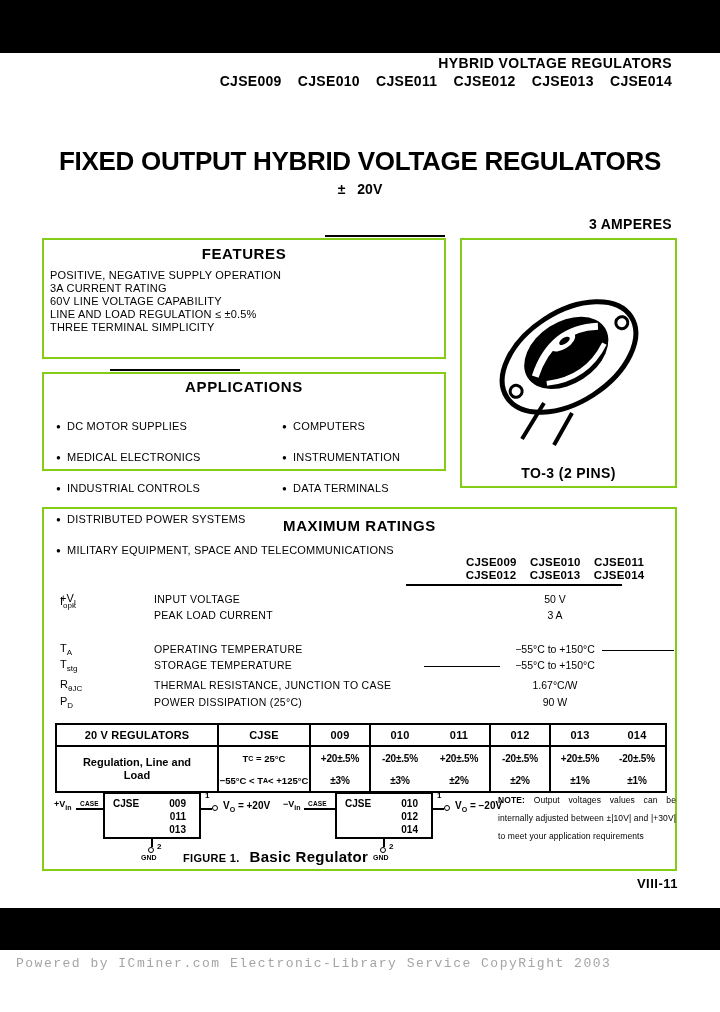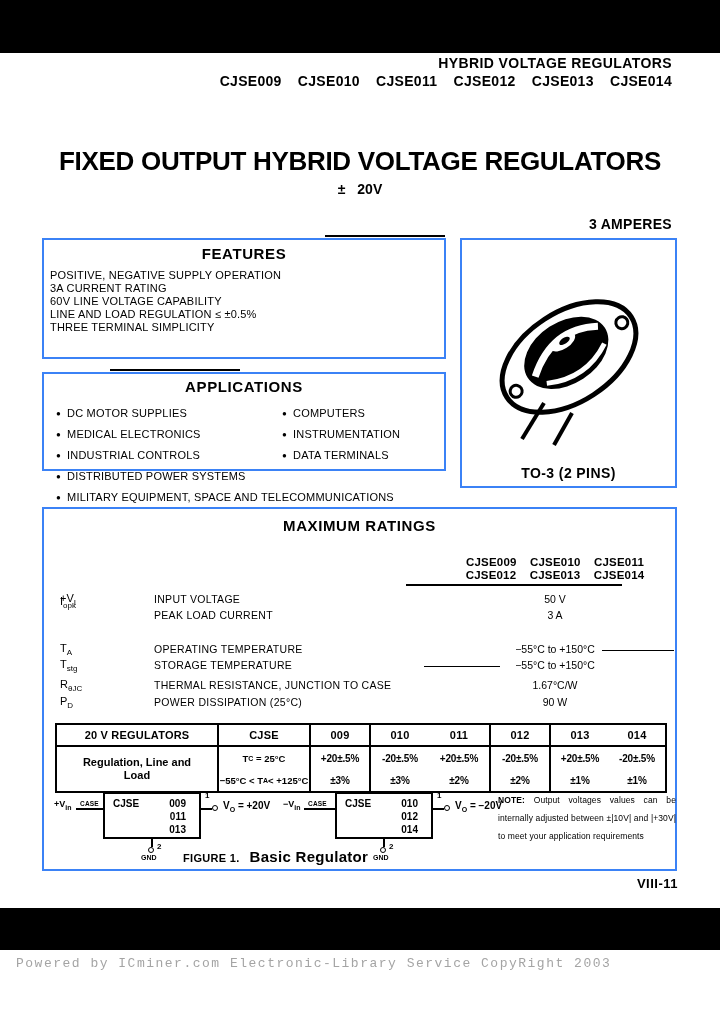--- a/index.html
+++ b/index.html
@@ -3,35 +3,35 @@
 <meta charset="utf-8">
 <style>
   html,body{margin:0;padding:0;background:#fff;}
   .page{position:relative;width:720px;height:1012px;background:#fff;overflow:hidden;
         font-family:"Liberation Sans",sans-serif;color:#000;}
   .abs{position:absolute;}
   .b{font-weight:bold;}
   .ctr{text-align:center;}
   .rt{text-align:right;}
   .bar{background:#000;}
-  .box{border:2px solid #3b82f6;box-sizing:border-box;}
+  .box{border:2px solid #84cc16;box-sizing:border-box;}
   .sb{font-size:7px;vertical-align:-3px;font-weight:bold;}
   .sb2{font-size:8px;vertical-align:-3px;}
   
   .hdr1{top:55px;left:0;right:48px;font-size:14px;letter-spacing:.4px;}
   .hdr2{top:73px;left:0;right:48px;font-size:14px;word-spacing:12px;letter-spacing:.3px;}
   .title{top:146px;left:0;right:0;font-size:26px;letter-spacing:-.3px;}
   .subtitle{top:181px;left:0;right:0;font-size:14px;word-spacing:8px;}
   .amps{top:216px;right:48px;font-size:14px;letter-spacing:.3px;}
   
   .feat-box{left:42px;top:238px;width:404px;height:121px;}
   .sec-title{font-size:15px;letter-spacing:.6px;}
   .feat-list{left:6px;top:29px;font-size:11px;line-height:13px;letter-spacing:.2px;}
   .app-box{left:42px;top:372px;width:404px;height:99px;}
-  .app-item{font-size:11px;letter-spacing:.2px;line-height:20px;white-space:nowrap;}
+  .app-item{font-size:11px;letter-spacing:.2px;line-height:15px;white-space:nowrap;margin-top:16px;}
   .blt{font-size:8px;margin-right:6px;vertical-align:1px;}
   
   .pkg-box{left:460px;top:238px;width:217px;height:250px;}
   .pkg-cap{left:0;right:0;bottom:5px;font-size:14px;letter-spacing:.4px;}
   
   .rat-box{left:42px;top:507px;width:635px;height:364px;}
   .rat-title{top:8px;left:0;right:0;}
   .models{left:388px;width:246px;font-size:11.5px;word-spacing:10px;letter-spacing:.2px;}
   .mrow-sym{font-size:11px;}
   .mrow-par{font-size:10.5px;letter-spacing:.3px;}

